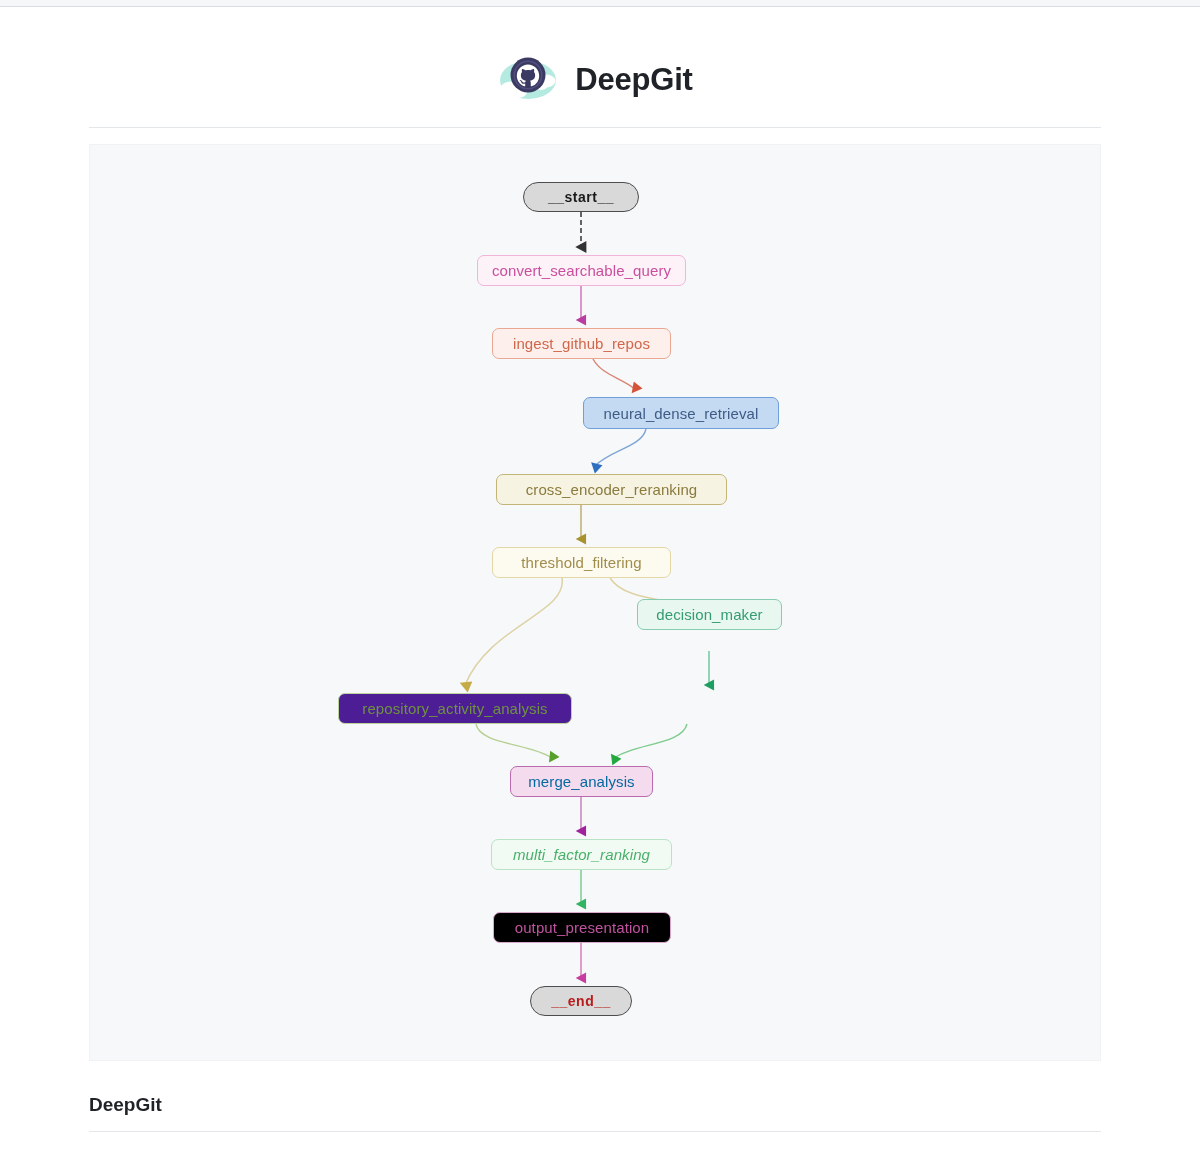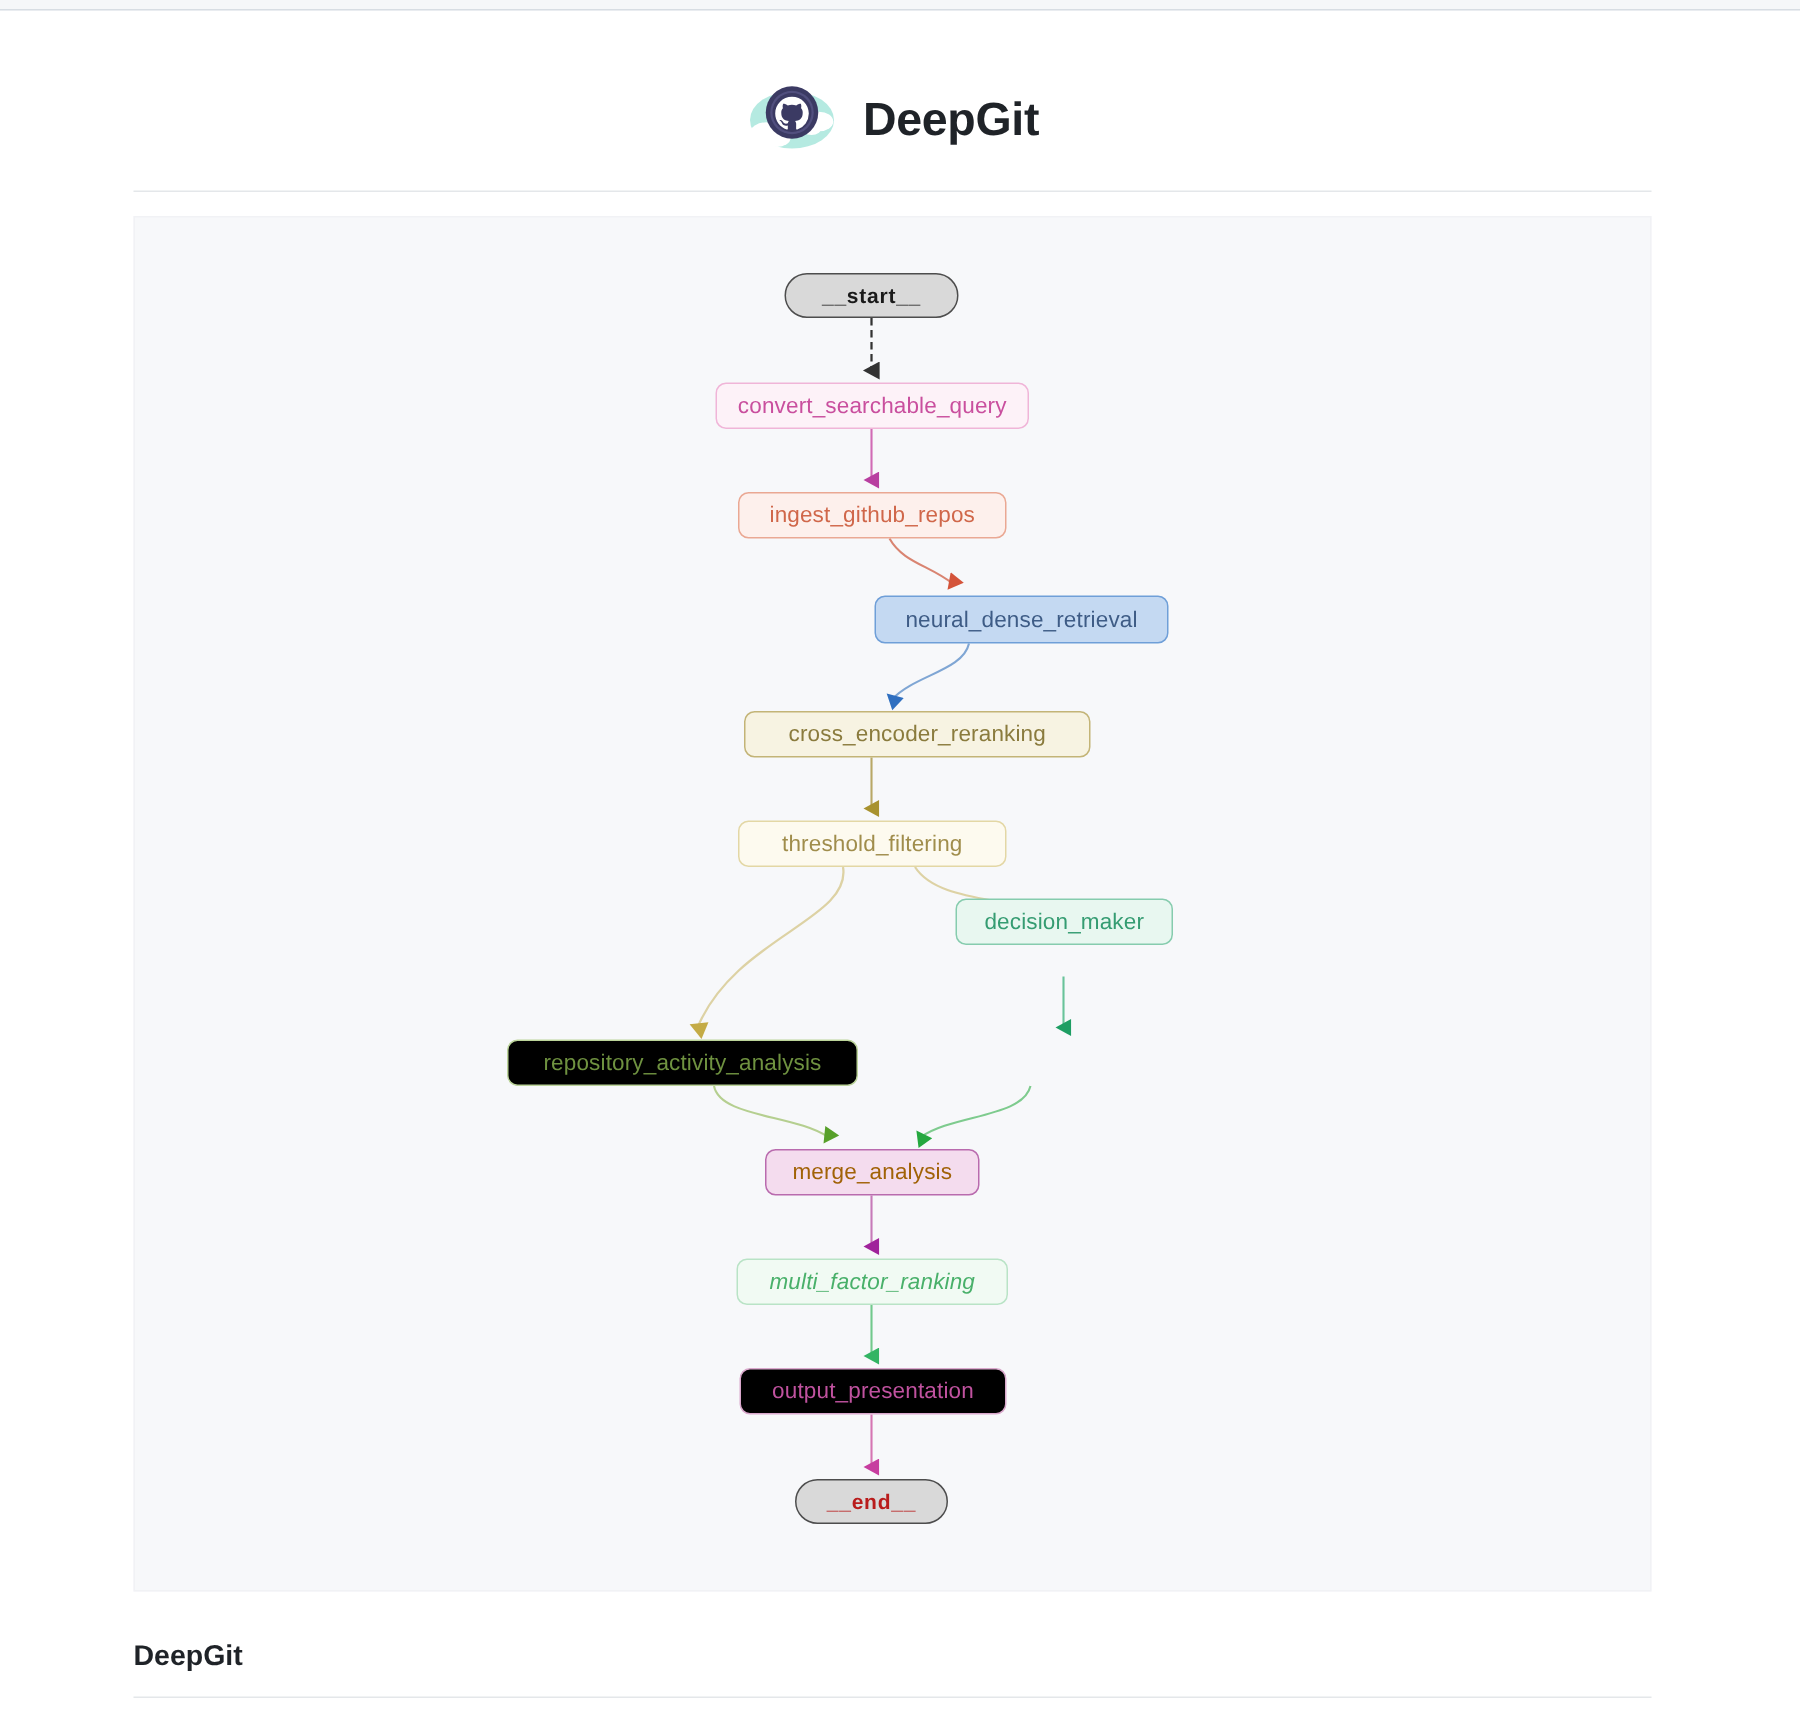--- a/index.html
+++ b/index.html
@@ -170,24 +170,24 @@
     </div>
     <div class="node" style="left: 390px; top: 329px; width: 231px; height: 31px; background: rgb(247, 243, 226); border: 1.4px solid rgb(195, 180, 119); color: rgb(138, 123, 61); margin-left: 16px;">
       <span>cross_encoder_reranking</span>
     </div>
     <div class="node" style="left: 402px; top: 402px; width: 179px; height: 31px; background: rgb(253, 250, 239); border: 1.3px solid rgb(227, 215, 165); color: rgb(160, 141, 76);">
       <span>threshold_filtering</span>
     </div>
     <div class="node" style="left: 547px; top: 454px; width: 145px; height: 31px; background: rgb(232, 247, 240); border: 1.3px solid rgb(134, 204, 174); color: rgb(53, 156, 114);">
       <span>decision_maker</span>
     </div>
-    <div class="node" style="left: 248px; top: 548px; width: 234px; height: 31px; background: #000000; border: 1.3px solid rgb(188, 212, 154); color: rgb(111, 146, 64);">
+    <div class="node" style="left: 248px; top: 548px; width: 234px; height: 31px; background: #4c1d95; border: 1.3px solid rgb(188, 212, 154); color: rgb(111, 146, 64);">
       <span>repository_activity_analysis</span>
     </div>
-    <div class="node" style="left: 420px; top: 621px; width: 143px; height: 31px; background: rgb(244, 220, 238); border: 1.4px solid rgb(185, 107, 174); color: #a16207;">
+    <div class="node" style="left: 420px; top: 621px; width: 143px; height: 31px; background: rgb(244, 220, 238); border: 1.4px solid rgb(185, 107, 174); color: #0369a1;">
       <span>merge_analysis</span>
     </div>
     <div class="node" style="left: 401px; top: 694px; width: 181px; height: 31px; background: rgb(241, 250, 243); border: 1.3px solid rgb(185, 227, 198); color: rgb(73, 176, 106); font-style: italic;">
       <span>multi_factor_ranking</span>
     </div>
     <div class="node" style="left: 403px; top: 767px; width: 178px; height: 31px; background: #000000; border: 1.3px solid rgb(217, 167, 203); color: rgb(192, 82, 159);">
       <span>output_presentation</span>
     </div>
     <div class="node terminal" style="left: 440px; top: 841px; width: 102px; height: 30px; background: rgb(217, 217, 217); border: 1.6px solid rgb(77, 77, 77); color: #b91c1c;">
       <span>__end__</span>

